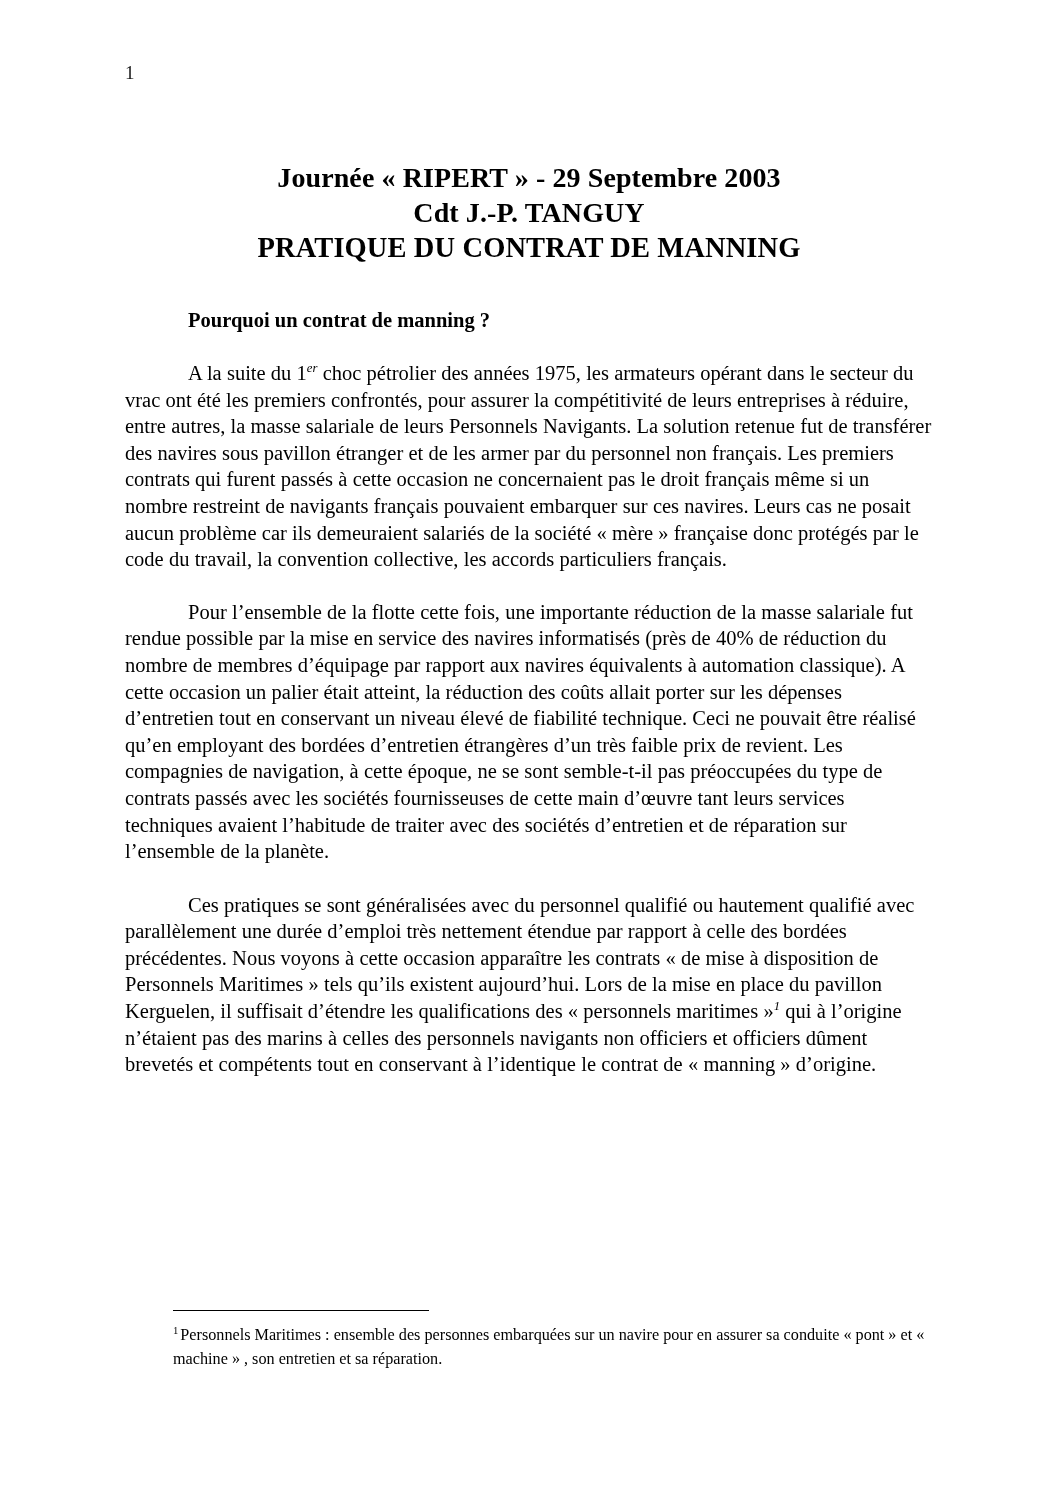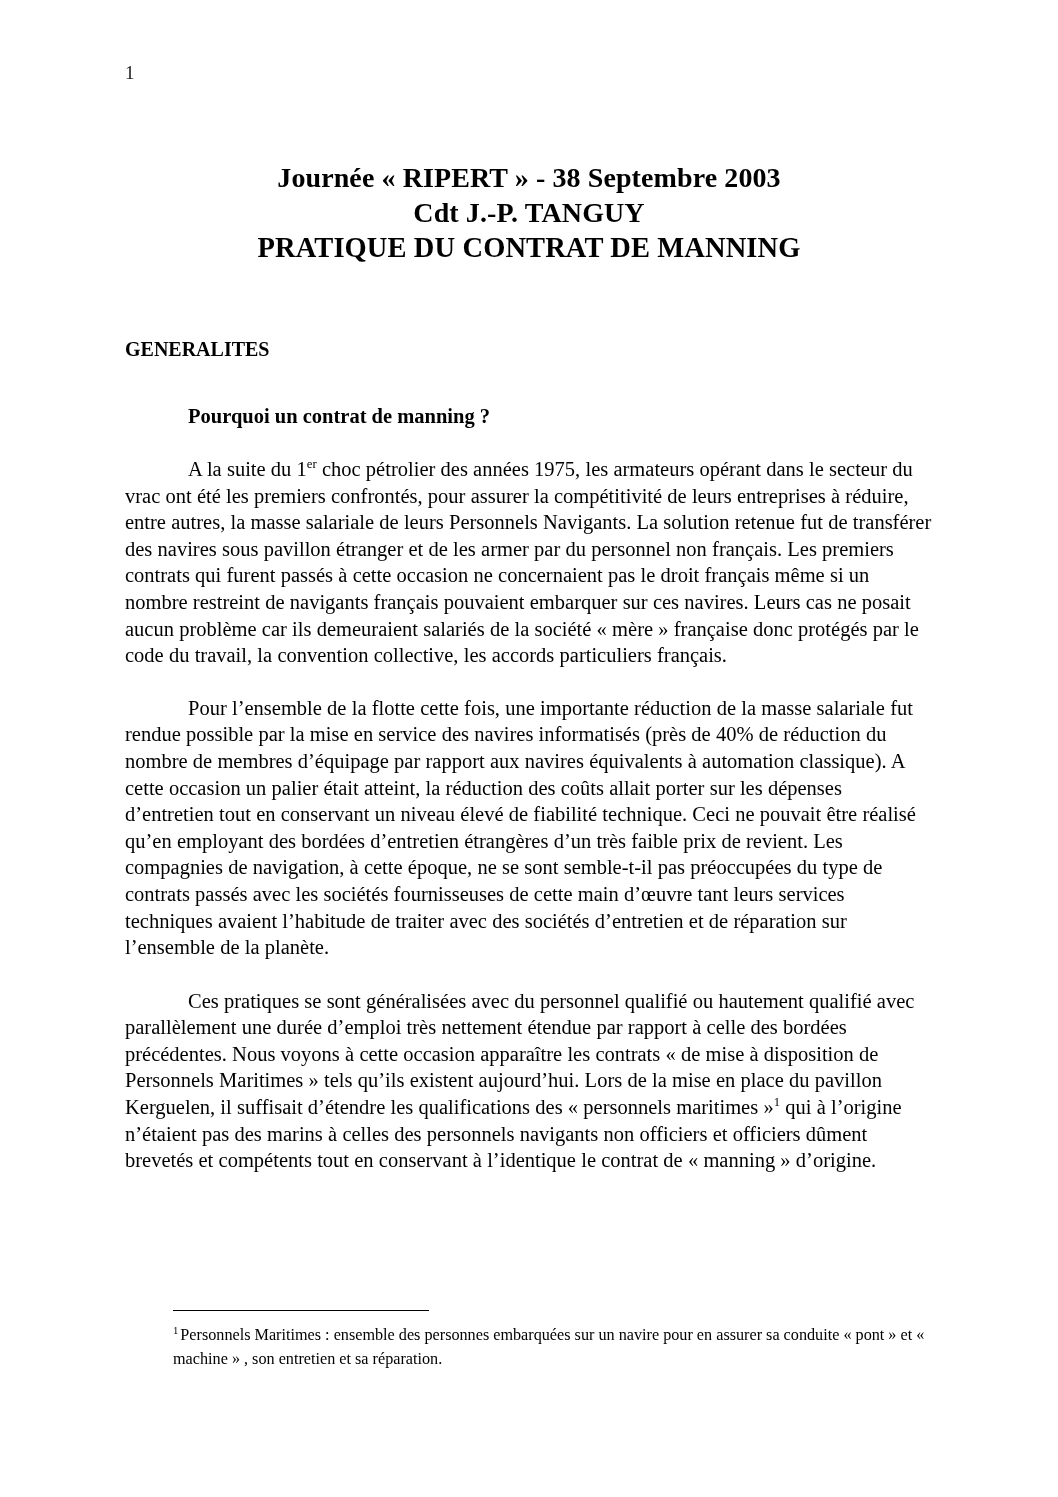--- a/index.html
+++ b/index.html
@@ -85,20 +85,21 @@
     hyphens: none;
     word-spacing: 0.1px;
   }
 
   p.body-par.tight { padding-top: 27px; }
 
   sup.ord, sup.fnref {
     font-size: 0.62em;
     vertical-align: super;
     line-height: 0;
+    font-style: italic;
   }
 
   
   .footnote-area {
     position: absolute;
     left: 125px;
     top: 1310px;
     width: 808px;
     margin-left: 48px;
   }
@@ -124,26 +125,25 @@
 </head>
 <body>
 
 <div class="page">
 
   <div class="page-number">1</div>
 
   <div class="content">
 
     <div class="doc-title">
-      <span class="tline l1">Journée « RIPERT » - 38 Septembre 2003</span>
+      <span class="tline l1">Journée « RIPERT » - 29 Septembre 2003</span>
       <span class="tline l3">Cdt J.-P. TANGUY</span>
       <span class="tline l2">PRATIQUE DU CONTRAT DE MANNING</span>
     </div>
 
-    <div class="section-heading">GENERALITES</div>
 
     <div class="lead-question">Pourquoi un contrat de manning ?</div>
 
     <p class="body-par"><span>A la suite du 1</span><sup class="ord">er</sup><span> choc pétrolier des années 1975, les armateurs opérant dans le secteur du vrac ont été les premiers confrontés, pour assurer la compétitivité de leurs entreprises à réduire, entre autres, la masse salariale de leurs Personnels Navigants. La solution retenue fut de transférer des navires sous pavillon étranger et de les armer par du personnel non français. Les premiers contrats qui furent passés à cette occasion ne concernaient pas le droit français même si un nombre restreint de navigants français pouvaient embarquer sur ces navires. Leurs cas ne posait aucun problème car ils demeuraient salariés de la société « mère » française donc protégés par le code du travail, la convention collective, les accords particuliers français.</span></p>
 
     <p class="body-par">Pour l’ensemble de la flotte cette fois, une importante réduction de la masse salariale fut rendue possible par la mise en service des navires informatisés (près de 40% de réduction du nombre de membres d’équipage par rapport aux navires équivalents à automation classique). A cette occasion un palier  était atteint, la réduction des coûts allait porter sur les dépenses d’entretien tout en conservant un niveau élevé de fiabilité technique. Ceci ne pouvait être réalisé qu’en employant des bordées d’entretien étrangères d’un très faible prix de revient. Les compagnies de navigation, à cette époque, ne se sont semble-t-il pas préoccupées du type de contrats passés avec les sociétés fournisseuses de cette main d’œuvre tant leurs services techniques avaient l’habitude de traiter avec des sociétés d’entretien et de réparation sur l’ensemble de la planète.</p>
 
     <p class="body-par tight"><span>Ces pratiques se sont généralisées avec du personnel qualifié ou hautement qualifié avec parallèlement une durée d’emploi très nettement étendue par rapport à celle des bordées précédentes. Nous voyons à cette occasion apparaître les contrats « de mise à disposition de Personnels Maritimes » tels qu’ils existent aujourd’hui. Lors de la mise en place du pavillon Kerguelen, il suffisait d’étendre les qualifications des « personnels maritimes »</span><sup class="fnref">1</sup><span> qui à l’origine n’étaient pas des marins à celles des personnels navigants non officiers et officiers dûment brevetés et compétents tout en conservant à l’identique le contrat de « manning » d’origine.</span></p>
 
   </div>

